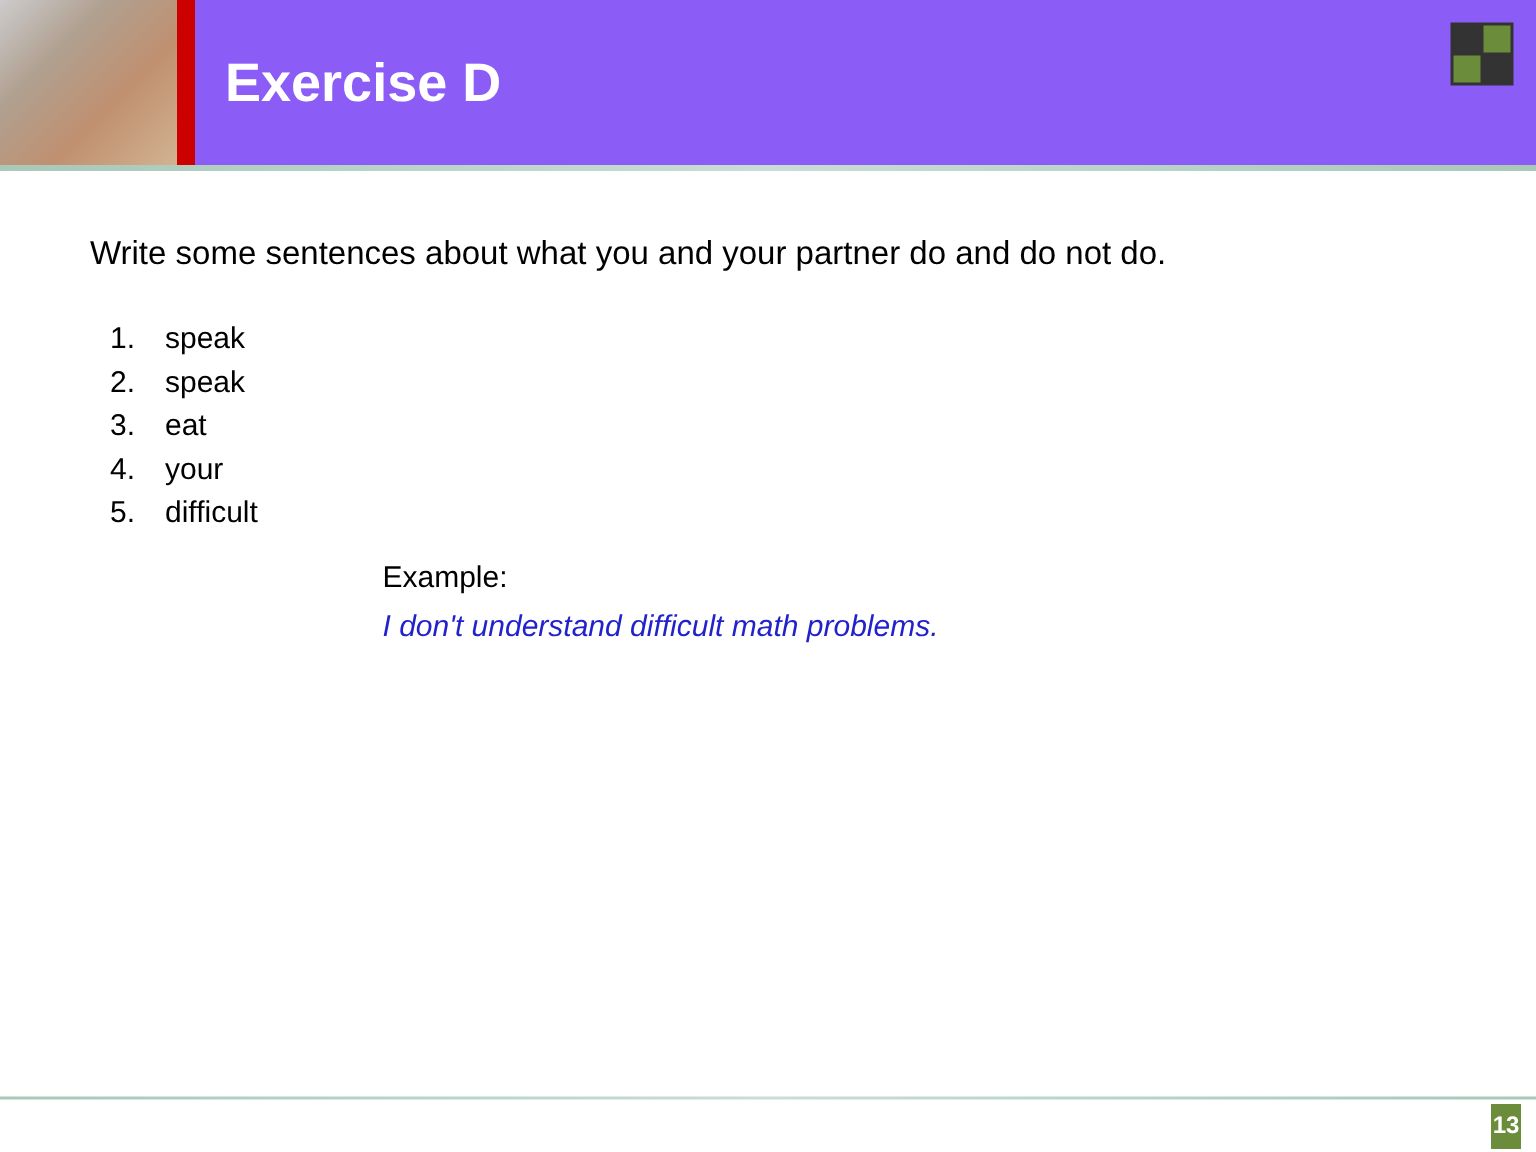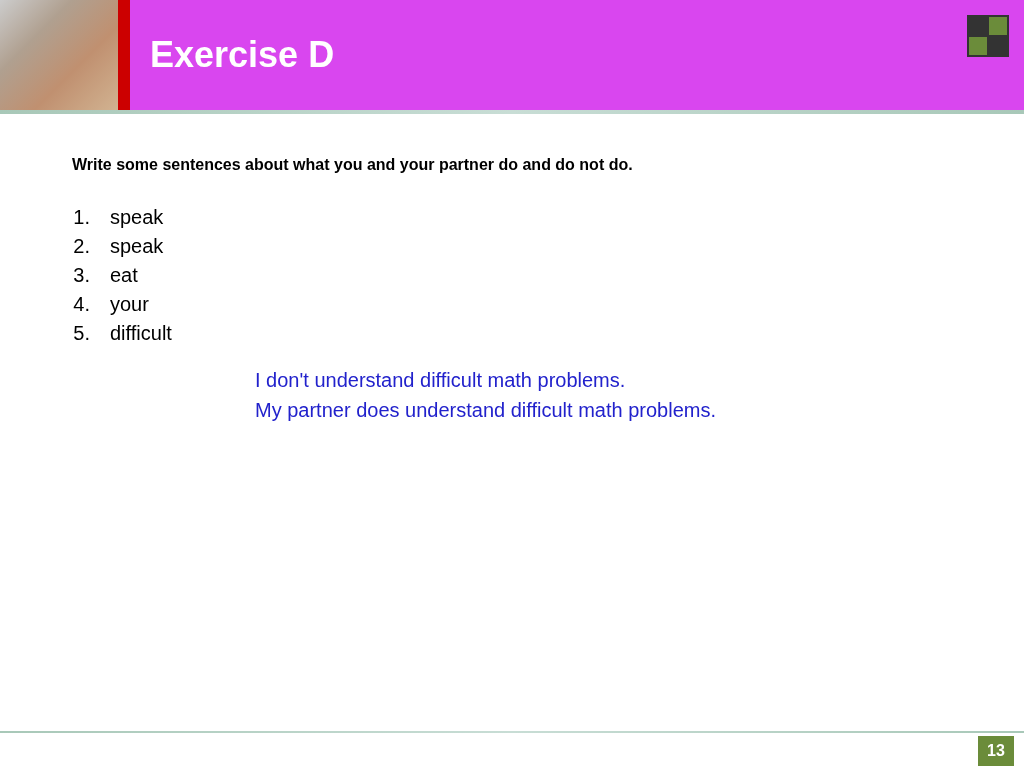--- a/index.html
+++ b/index.html
@@ -14,21 +14,21 @@
       overflow: hidden;
       font-family: Arial, sans-serif;
       background: #ffffff;
       position: relative;
     }
 
     
     .header {
       width: 100%;
       height: 110px;
-      background: #d946ef;
+      background: #8b5cf6;
       position: relative;
       display: flex;
       align-items: center;
     }
 
     .header-left-image {
       width: 130px;
       height: 110px;
       position: relative;
       overflow: hidden;
@@ -95,26 +95,25 @@
       height: 4px;
       background: linear-gradient(to right, #a8c8b8, #c8ddd5, #a8c8b8);
     }
 
     
     .main-content {
       padding: 40px 60px 30px 60px;
     }
 
     .instructions {
-      font-size: 16px;
-      font-weight: bold;
+      font-size: 22px;
+      font-weight: normal;
       color: #000000;
       line-height: 1.4;
       margin-bottom: 30px;
-      margin-left: 12px;
     }
 
     .exercise-list {
       list-style: none;
       margin-bottom: 20px;
     }
 
     .exercise-list li {
       font-size: 20px;
       color: #000000;
@@ -141,20 +140,21 @@
 
     .example-label {
       font-size: 20px;
       color: #000000;
       margin-bottom: 6px;
     }
 
     .example-text {
       font-size: 20px;
       color: #2222cc;
+      font-style: italic;
       line-height: 1.5;
     }
 
     
     .footer {
       position: absolute;
       bottom: 0;
       width: 100%;
       height: 35px;
       display: flex;
@@ -165,21 +165,21 @@
 
     .footer-line {
       position: absolute;
       bottom: 35px;
       width: 100%;
       height: 2px;
       background: linear-gradient(to right, #a8c8b8, #c8ddd5, #a8c8b8);
     }
 
     .page-number-box {
-      width: 36px;
+      width: 20px;
       height: 30px;
       background: #6b8c3a;
       color: #ffffff;
       display: flex;
       align-items: center;
       justify-content: center;
       font-size: 16px;
       font-weight: bold;
     }
   </style>
@@ -226,23 +226,23 @@
       <span class="list-number">4.</span>
       <span class="list-word">your</span>
     </li>
     <li>
       <span class="list-number">5.</span>
       <span class="list-word">difficult</span>
     </li>
   </ol>
 
   <div class="example-section">
+    <div class="example-label">Example:</div>
     <div class="example-text">
       <div>I don't understand difficult math problems.</div>
-      <div>My partner does understand difficult math problems.</div>
     </div>
   </div>
 </div>
 
 <div class="footer-line"></div>
 <div class="footer">
   <div class="page-number-box">13</div>
 </div>
 
 </body></html>

